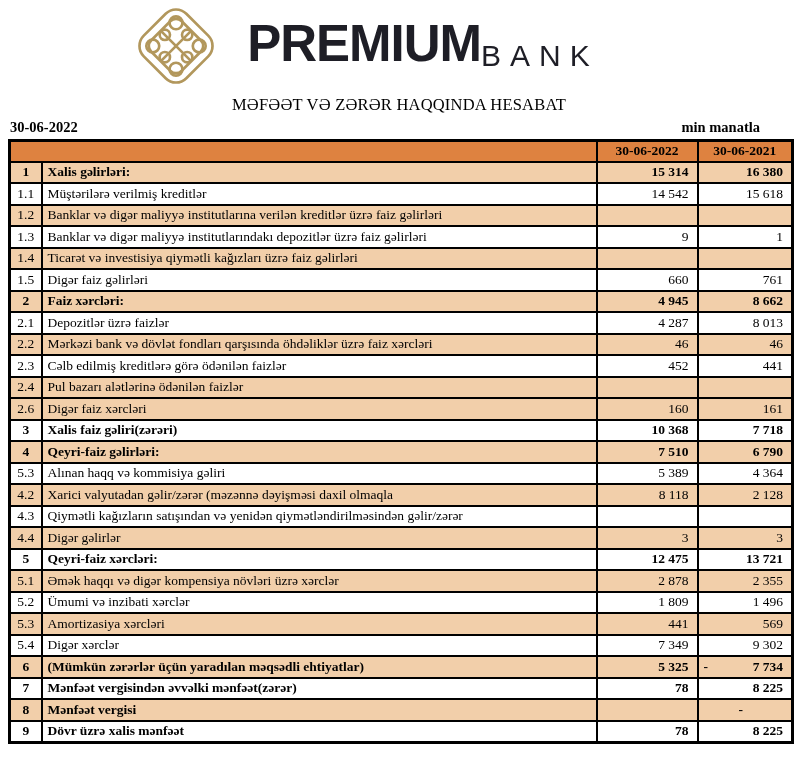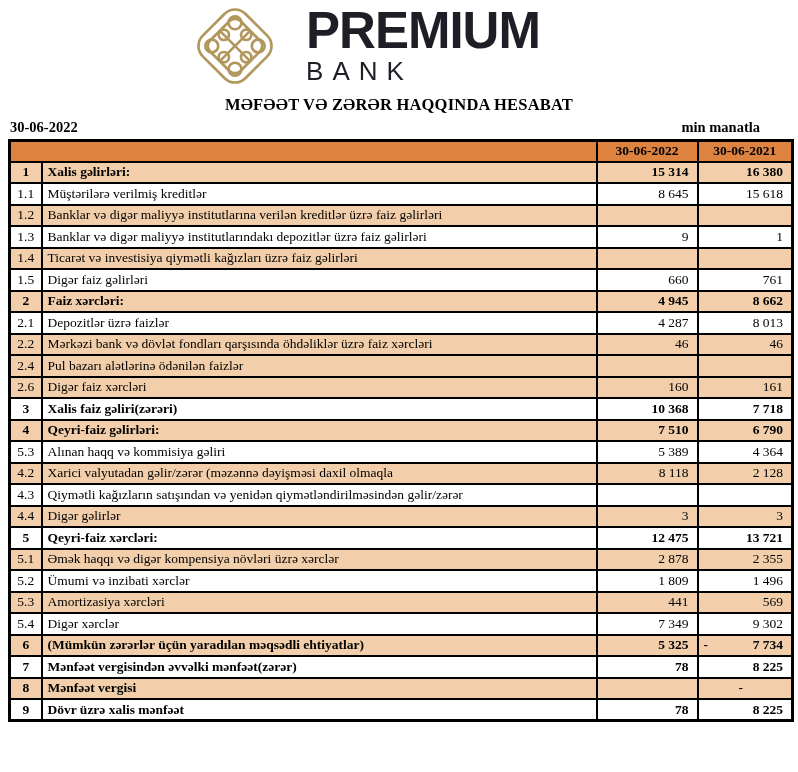--- a/index.html
+++ b/index.html
@@ -13,34 +13,34 @@
   }
   .page { width: 798px; height: 772px; position: relative; }
 
   
   .header-row {
     display: flex; justify-content: center; align-items: center;
     gap: 28px; height: 90px; padding-top: 2px;
     transform: translateX(-33px);
   }
   .logo-svg { display: block; }
-  .wordmark { display: flex; flex-direction: column; }
+  .wordmark { display: flex; flex-direction: row; }
   .wordmark-main {
     font-family: "Liberation Sans", sans-serif;
     font-weight: 700; font-size: 51px; line-height: 0.92;
     letter-spacing: -1px; color: #1e1e26;
   }
   .wordmark-sub {
     font-family: "Liberation Sans", sans-serif;
-    font-weight: 400; font-size: 26px; line-height: 1;
-    letter-spacing: 9px; color: #1e1e26; margin-top: 4px;
+    font-weight: 400; font-size: 30px; line-height: 1;
+    letter-spacing: 9px; color: #1e1e26; margin-top: 20px;
   }
 
   .report-title {
-    text-align: center; font-weight: 700; font-size: 16.5px;
+    text-align: center; font-weight: 400; font-size: 16.5px;
     letter-spacing: 0.2px; margin-top: 5px;
   }
 
   .meta-row {
     display: flex; justify-content: space-between;
     font-weight: 700; font-size: 14.5px;
     padding: 4px 38px 3px 10px;
   }
 
   
@@ -114,21 +114,21 @@
     <tbody>
         <tr class="shaded bold">
     <td class="c-no">1</td>
     <td class="c-label">Xalis gəlirləri:</td>
     <td class="c-val"><span class="prefix"></span><span class="val">15 314</span></td>
     <td class="c-val c-val2"><span class="prefix"></span><span class="val">16 380</span></td>
   </tr>
         <tr>
     <td class="c-no">1.1</td>
     <td class="c-label">Müştərilərə verilmiş kreditlər</td>
-    <td class="c-val"><span class="prefix"></span><span class="val">8 645</span></td>
+    <td class="c-val"><span class="prefix"></span><span class="val">14 542</span></td>
     <td class="c-val c-val2"><span class="prefix"></span><span class="val">15 618</span></td>
   </tr>
         <tr class="shaded">
     <td class="c-no">1.2</td>
     <td class="c-label">Banklar və digər maliyyə institutlarına verilən kreditlər üzrə faiz gəlirləri</td>
     <td class="c-val"><span class="prefix"></span><span class="val"></span></td>
     <td class="c-val c-val2"><span class="prefix"></span><span class="val"></span></td>
   </tr>
         <tr>
     <td class="c-no">1.3</td>
@@ -159,20 +159,26 @@
     <td class="c-label">Depozitlər üzrə faizlər</td>
     <td class="c-val"><span class="prefix"></span><span class="val">4 287</span></td>
     <td class="c-val c-val2"><span class="prefix"></span><span class="val">8 013</span></td>
   </tr>
         <tr class="shaded">
     <td class="c-no">2.2</td>
     <td class="c-label">Mərkəzi bank və dövlət fondları qarşısında öhdəliklər üzrə faiz xərcləri</td>
     <td class="c-val"><span class="prefix"></span><span class="val">46</span></td>
     <td class="c-val c-val2"><span class="prefix"></span><span class="val">46</span></td>
   </tr>
+        <tr>
+    <td class="c-no">2.3</td>
+    <td class="c-label">Cəlb edilmiş kreditlərə görə ödənilən faizlər</td>
+    <td class="c-val"><span class="prefix"></span><span class="val">452</span></td>
+    <td class="c-val c-val2"><span class="prefix"></span><span class="val">441</span></td>
+  </tr>
         <tr class="shaded">
     <td class="c-no">2.4</td>
     <td class="c-label">Pul bazarı alətlərinə ödənilən faizlər</td>
     <td class="c-val"><span class="prefix"></span><span class="val"></span></td>
     <td class="c-val c-val2"><span class="prefix"></span><span class="val"></span></td>
   </tr>
         <tr class="shaded">
     <td class="c-no">2.6</td>
     <td class="c-label">Digər faiz xərcləri</td>
     <td class="c-val"><span class="prefix"></span><span class="val">160</span></td>

